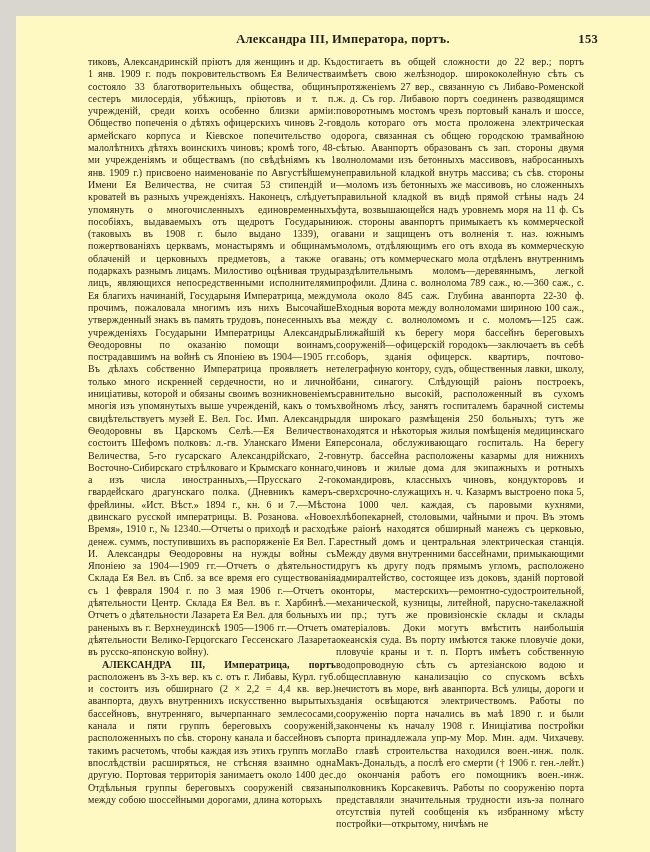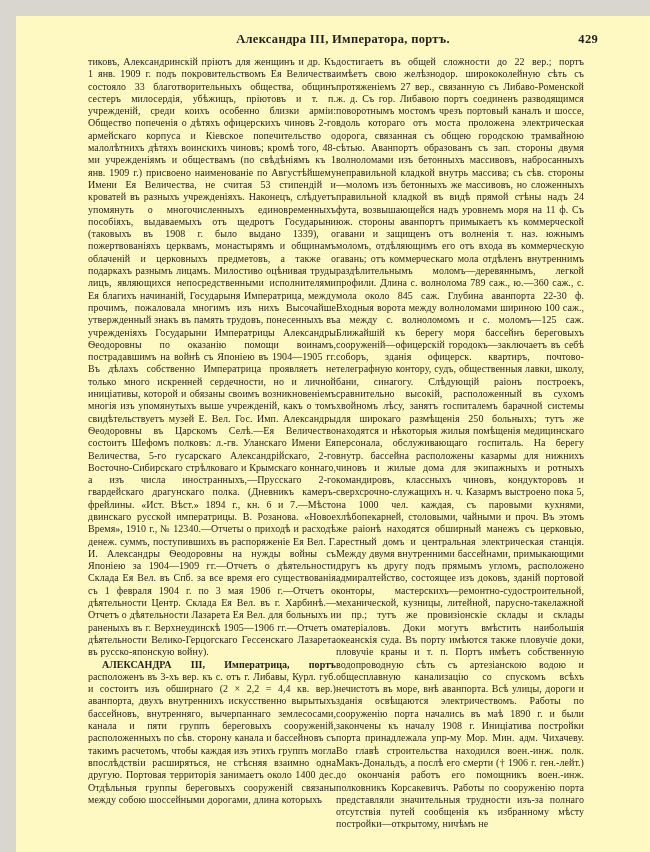--- a/index.html
+++ b/index.html
@@ -66,21 +66,21 @@
     font-style: normal;
   }
 </style>
 </head>
 <body>
 
 <div class="page">
 
   <div class="running-header">
     <span class="header-title">Александра III, Императора, портъ.</span>
-    <span class="page-number">429</span>
+    <span class="page-number">153</span>
   </div>
 
   <div class="columns">
 
     <div class="col">
       <p class="para">
         <span>тиковъ, Александринскій пріютъ для женщинъ и др. Къ 1 янв. 1909 г. подъ покровительствомъ Ея Величества состояло 33 благотворительныхъ общества, общинъ сестеръ милосердія, убѣжищъ, пріютовъ и т. п. учрежденій, среди коихъ особенно близки арміи: Общество попеченія о дѣтяхъ офицерскихъ чиновъ 2-го армейскаго корпуса и Кіевское попечительство о малолѣтнихъ дѣтяхъ воинскихъ чиновъ; кромѣ того, 48-ми учрежденіямъ и обществамъ (по свѣдѣніямъ къ 1 янв. 1909 г.) присвоено наименованіе по Августѣйшему Имени Ея Величества, не считая 53 стипендій и кроватей въ разныхъ учрежденіяхъ. Наконецъ, слѣдуетъ упомянуть о многочисленныхъ единовременныхъ пособіяхъ, выдаваемыхъ отъ щедротъ Государыни (таковыхъ въ 1908 г. было выдано 1339), о пожертвованіяхъ церквамъ, монастырямъ и общинамъ облаченій и церковныхъ предметовъ, а также о подаркахъ разнымъ лицамъ. Милостиво оцѣнивая труды лицъ, являющихся непосредственными исполнителями Ея благихъ начинаній, Государыня Императрица, между прочимъ, пожаловала многимъ изъ нихъ Высочайше утвержденный знакъ въ память трудовъ, понесенныхъ въ учрежденіяхъ Государыни Императрицы Александры Ѳеодоровны по оказанію помощи воинамъ, пострадавшимъ на войнѣ съ Японіею въ 1904—1905 гг. Въ дѣлахъ собственно Императрица проявляетъ не только много искренней сердечности, но и личной иниціативы, которой и обязаны своимъ возникновеніемъ многія изъ упомянутыхъ выше учрежденій, какъ о томъ свидѣтельствуетъ музей Е. Вел. Гос. Имп. Александры Ѳеодоровны въ Царскомъ Селѣ.—Ея Величество состоитъ Шефомъ полковъ: л.-гв. Уланскаго Имени Ея Величества, 5-го гусарскаго Александрійскаго, 2-го Восточно-Сибирскаго стрѣлковаго и Крымскаго коннаго, а изъ числа иностранныхъ,—Прусскаго 2-го гвардейскаго драгунскаго полка.</span>
         <span class="refs">(Дневникъ камеръ-фрейлины. «Ист. Вѣст.» 1894 г., кн. 6 и 7.—Мѣсто двинскаго русской императрицы. В. Розанова. «Новое Время», 1910 г., № 12340.—Отчеты о приходѣ и расходѣ денеж. суммъ, поступившихъ въ распоряженіе Ея Вел. Г. И. Александры Ѳеодоровны на нужды войны съ Японіею за 1904—1909 гг.—Отчетъ о дѣятельности Склада Ея Вел. въ Спб. за все время его существованія съ 1 февраля 1904 г. по 3 мая 1906 г.—Отчетъ о дѣятельности Центр. Склада Ея Вел. въ г. Харбинѣ.—Отчетъ о дѣятельности Лазарета Ея Вел. для больныхъ и раненыхъ въ г. Верхнеудинскѣ 1905—1906 гг.—Отчетъ о дѣятельности Велико-Герцогскаго Гессенскаго Лазарета въ русско-японскую войну).</span>
       </p>
       <p class="para indent">

